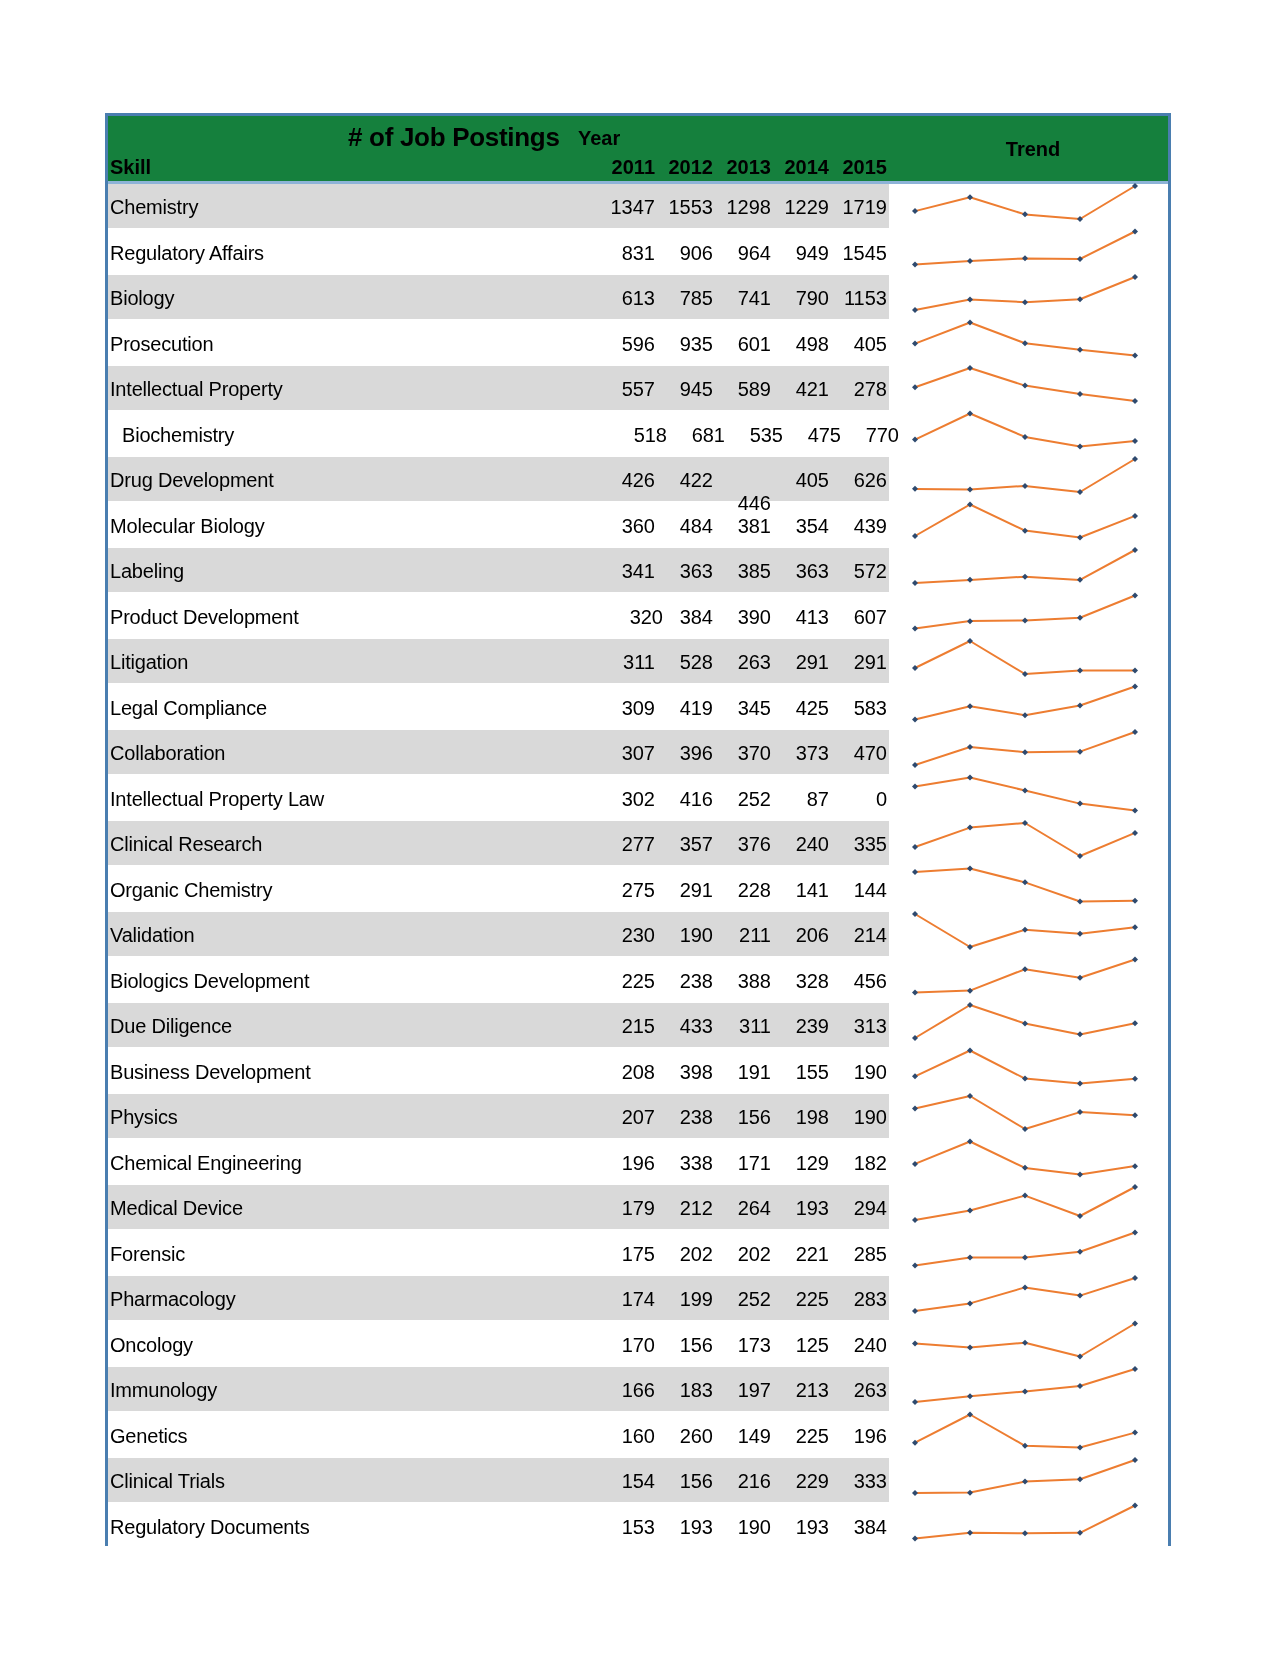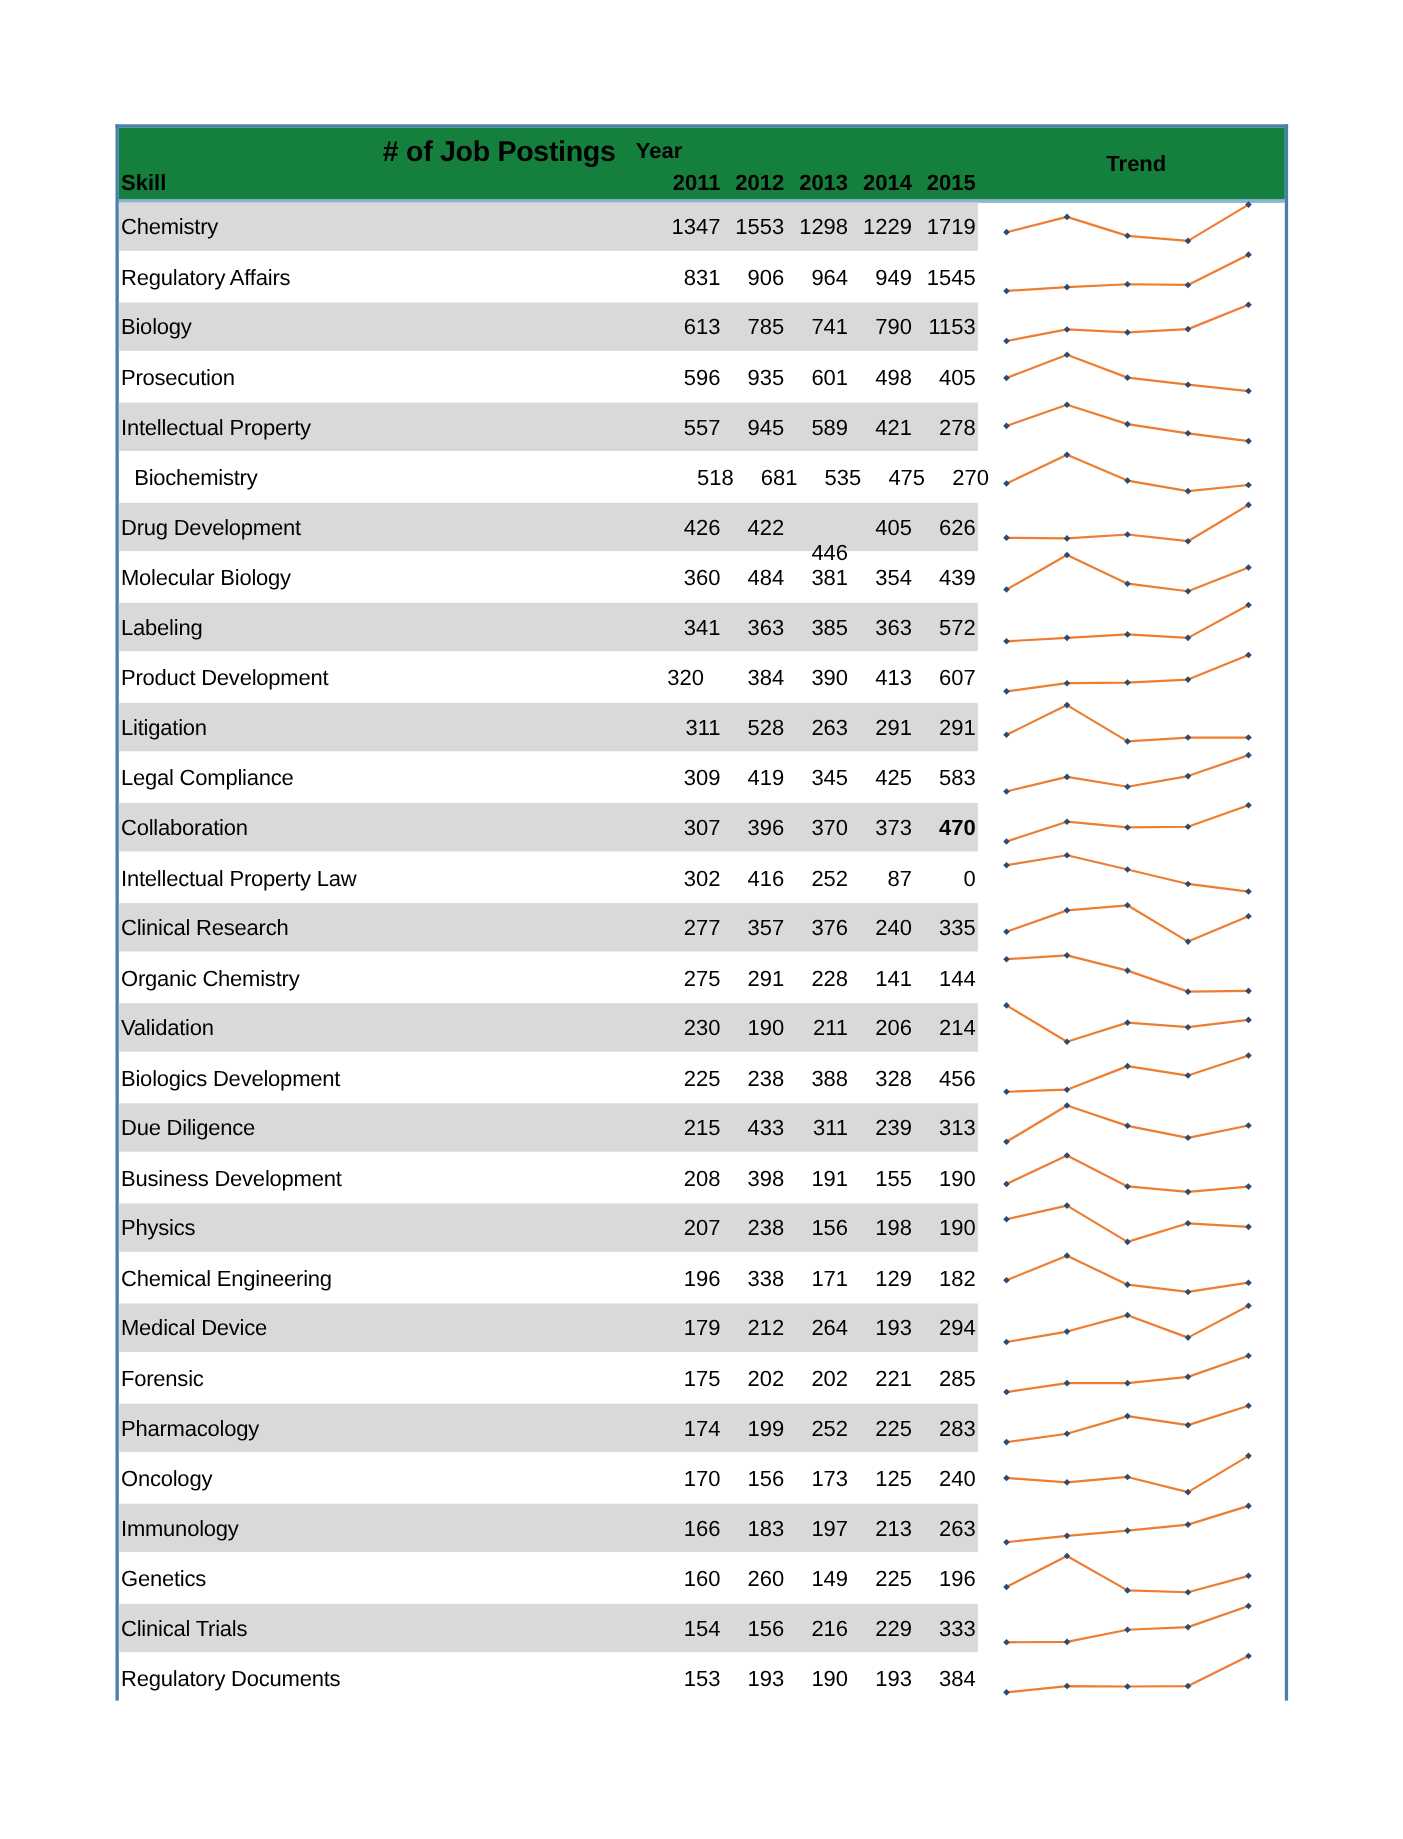--- a/index.html
+++ b/index.html
@@ -87,21 +87,21 @@
       <div class="num" style="left: 665px;">421</div>
       <div class="num" style="left: 723px;">278</div>
     </div>
     <div class="row" style="top: 227.5px; margin-left: 12px;">
       <div class="band"></div>
       <div class="skill">Biochemistry</div>
       <div class="num" style="left: 491px;">518</div>
       <div class="num" style="left: 549px;">681</div>
       <div class="num" style="left: 607px;">535</div>
       <div class="num" style="left: 665px;">475</div>
-      <div class="num" style="left: 723px;">270</div>
+      <div class="num" style="left: 723px;">770</div>
     </div>
     <div class="row shaded" style="top: 273px;">
       <div class="band"></div>
       <div class="skill">Drug Development</div>
       <div class="num" style="left: 491px;">426</div>
       <div class="num" style="left: 549px;">422</div>
       <div class="num" style="left: 607px; margin-top: 23px;">446</div>
       <div class="num" style="left: 665px;">405</div>
       <div class="num" style="left: 723px;">626</div>
     </div>
@@ -119,21 +119,21 @@
       <div class="skill">Labeling</div>
       <div class="num" style="left: 491px;">341</div>
       <div class="num" style="left: 549px;">363</div>
       <div class="num" style="left: 607px;">385</div>
       <div class="num" style="left: 665px;">363</div>
       <div class="num" style="left: 723px;">572</div>
     </div>
     <div class="row" style="top: 409.5px;">
       <div class="band"></div>
       <div class="skill">Product Development</div>
-      <div class="num" style="left: 476px;">320</div>
+      <div class="num" style="left: 499px;">320</div>
       <div class="num" style="left: 549px;">384</div>
       <div class="num" style="left: 607px;">390</div>
       <div class="num" style="left: 665px;">413</div>
       <div class="num" style="left: 723px;">607</div>
     </div>
     <div class="row shaded" style="top: 455px;">
       <div class="band"></div>
       <div class="skill">Litigation</div>
       <div class="num" style="left: 491px;">311</div>
       <div class="num" style="left: 549px;">528</div>
@@ -150,21 +150,21 @@
       <div class="num" style="left: 665px;">425</div>
       <div class="num" style="left: 723px;">583</div>
     </div>
     <div class="row shaded" style="top: 546px;">
       <div class="band"></div>
       <div class="skill">Collaboration</div>
       <div class="num" style="left: 491px;">307</div>
       <div class="num" style="left: 549px;">396</div>
       <div class="num" style="left: 607px;">370</div>
       <div class="num" style="left: 665px;">373</div>
-      <div class="num" style="left: 723px; font-weight: bold;">470</div>
+      <div class="num" style="left: 723px;">470</div>
     </div>
     <div class="row" style="top: 591.5px;">
       <div class="band"></div>
       <div class="skill">Intellectual Property Law</div>
       <div class="num" style="left: 491px;">302</div>
       <div class="num" style="left: 549px;">416</div>
       <div class="num" style="left: 607px;">252</div>
       <div class="num" style="left: 665px;">87</div>
       <div class="num" style="left: 723px;">0</div>
     </div>

